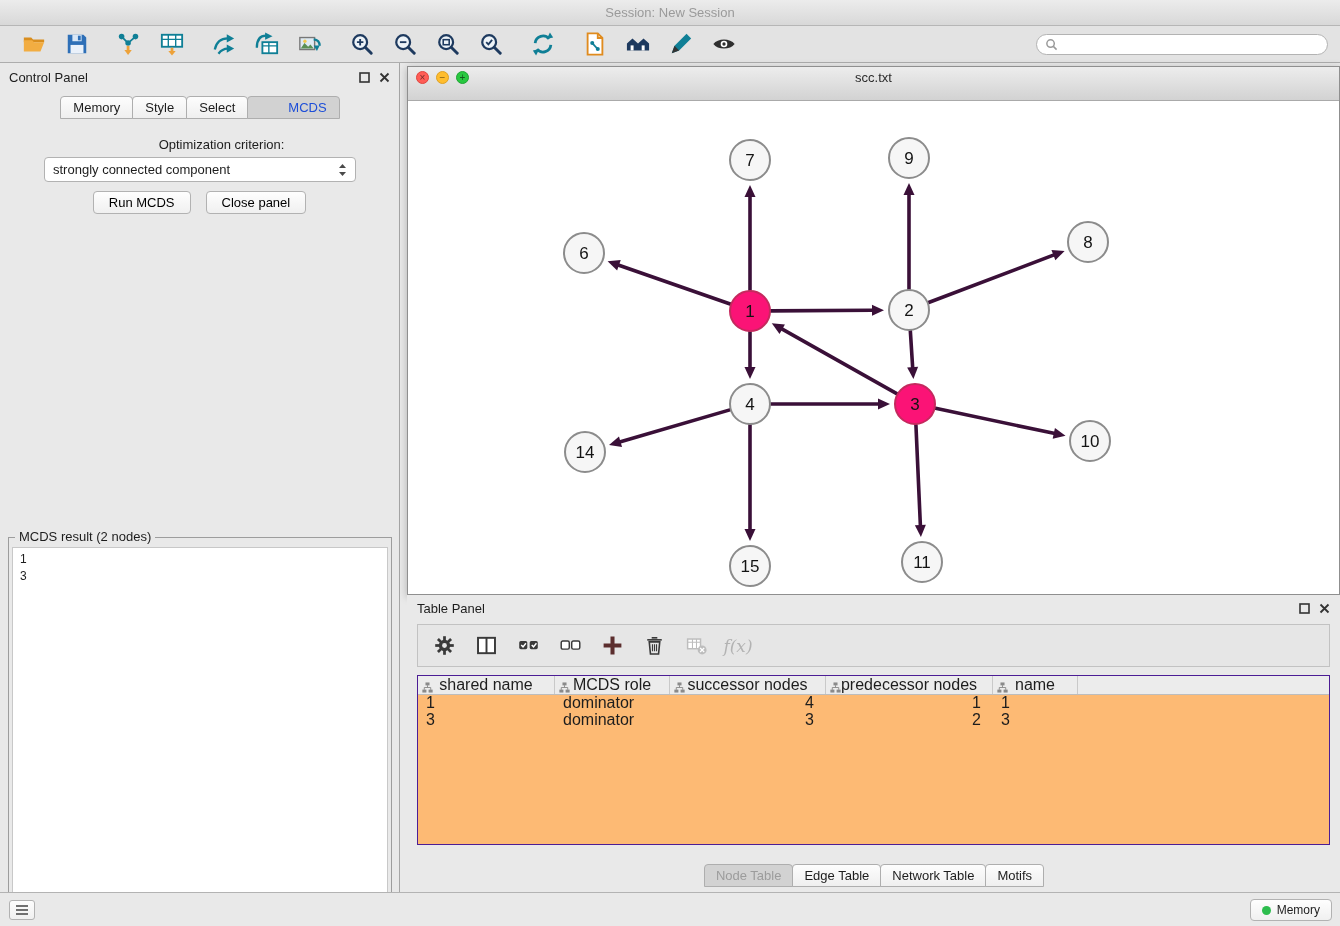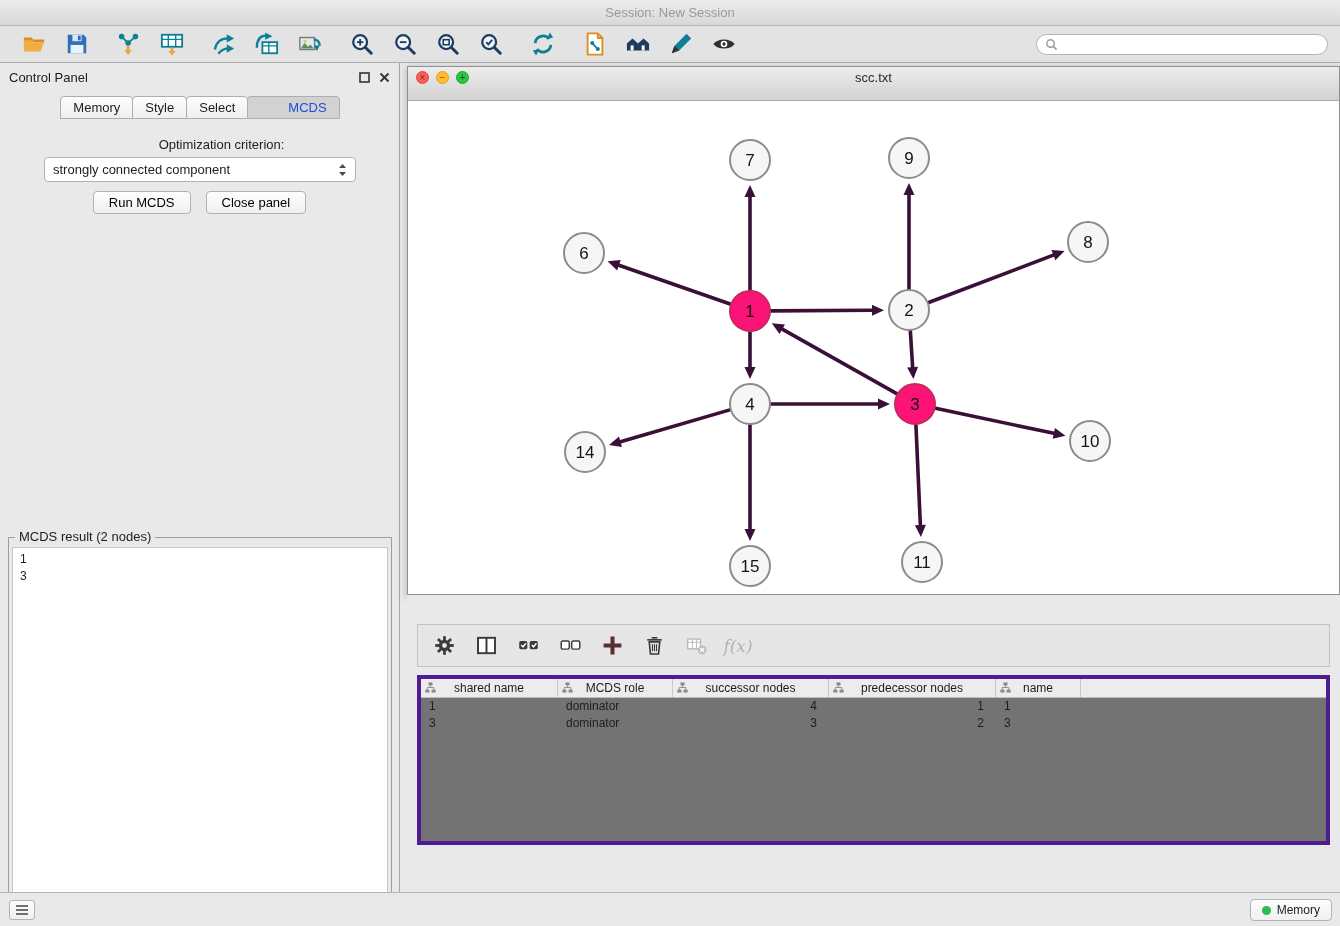--- a/index.html
+++ b/index.html
@@ -68,21 +68,21 @@
   .light.green::after { content:"+"; }
   #graph-svg { display:block; }
 
   
   .table-panel { position:absolute; left:407px; top:595px; width:933px; height:297px; background:#e9e9e9; }
   .tp-header { height:26px; display:flex; align-items:center; padding:0 10px; }
   .tp-toolbar { position:absolute; top:29px; left:10px; width:913px; height:43px;
     border:1px solid #c2c2c2; background:#e6e6e6; display:flex; align-items:center;
     gap:16px; padding:0 13px; }
   .tp-table { position:absolute; top:80px; left:10px; width:913px; height:170px;
-    background:#737373; border:4px solid #4c1d95; font-size:12px; overflow:hidden; }
+    background:#fdba74; border:1px solid #4c1d95; font-size:16px; overflow:hidden; }
   .tp-thead { display:flex; height:19px; background:#ececec; border-bottom:1px solid #bdbdbd; }
   .th-cell { position:relative; display:flex; align-items:center; justify-content:center;
     border-right:1px solid #c9c9c9; overflow:hidden; cursor:default; }
   .th-filler { flex:1; border-right:none; }
   .tree-ic { position:absolute; left:4px; top:3px; }
   .tp-row { display:flex; height:17px; line-height:16px; }
   .td-cell { overflow:hidden; white-space:nowrap; }
   .align-left { text-align:left; padding-left:8px; }
   .align-right { text-align:right; padding-right:12px; }
   .tp-tabs { position:absolute; top:269px; left:0; right:0; display:flex; justify-content:center; }
@@ -379,20 +379,35 @@
         <text x="342" y="471" text-anchor="middle" font-size="17" fill="#141414" font-family="&quot;Liberation Sans&quot;, sans-serif">15</text>
       </g>
       <g>
         <circle cx="514" cy="461" r="20" fill="#f6f6f6" stroke="#8c8c8c" stroke-width="2"></circle>
         <text x="514" y="467" text-anchor="middle" font-size="17" fill="#141414" font-family="&quot;Liberation Sans&quot;, sans-serif">11</text>
       </g>
     </svg>
 </div>
 
 <div class="table-panel">
+  <div class="tp-header">
+    <span>Table Panel</span>
+    <span class="win-btns">
+      <span class="wbtn">
+          <svg width="11" height="11" viewBox="0 0 11 11">
+            <rect x="1" y="1" width="9" height="9" fill="none" stroke="#333" stroke-width="1.6"></rect>
+          </svg>
+        </span>
+      <span class="wbtn">
+          <svg width="11" height="11" viewBox="0 0 11 11">
+            <path d="M1.5 1.5l8 8M9.5 1.5l-8 8" stroke="#333" stroke-width="1.8"></path>
+          </svg>
+        </span>
+    </span>
+  </div>
   <div class="tp-toolbar" id="tp-toolbar">
       <span class="tool-icon tp-icon">
         <svg viewBox="0 0 26 26">
           <g fill="#3a3a3a">
             <rect x="11.3" y="1.5" width="3.4" height="6"></rect>
             <rect x="11.3" y="18.5" width="3.4" height="6"></rect>
             <rect x="1.5" y="11.3" width="6" height="3.4"></rect>
             <rect x="18.5" y="11.3" width="6" height="3.4"></rect>
             <g transform="rotate(45 13 13)">
               <rect x="11.3" y="1.5" width="3.4" height="6"></rect>
@@ -509,20 +524,26 @@
         </div>
         <div class="tp-row">
           <div class="td-cell align-left" style="width: 137px;">3</div>
           <div class="td-cell align-left" style="width: 115px;">dominator</div>
           <div class="td-cell align-right" style="width: 156px;">3</div>
           <div class="td-cell align-right" style="width: 167px;">2</div>
           <div class="td-cell align-left" style="width: 85px;">3</div>
         </div>
       </div>
   </div>
+  <div class="tp-tabs" id="tp-tabs">
+      <div class="tp-tab selected">Node Table</div>
+      <div class="tp-tab">Edge Table</div>
+      <div class="tp-tab">Network Table</div>
+      <div class="tp-tab">Motifs</div>
+    </div>
 </div>
 
 <div class="statusbar">
   <span class="list-btn">
       <svg width="14" height="12" viewBox="0 0 14 12">
         <path d="M1 2h12M1 6h12M1 10h12" stroke="#444" stroke-width="1.6"></path>
       </svg>
     </span>
   <span class="memory-btn">
     <span class="mem-dot"></span>

